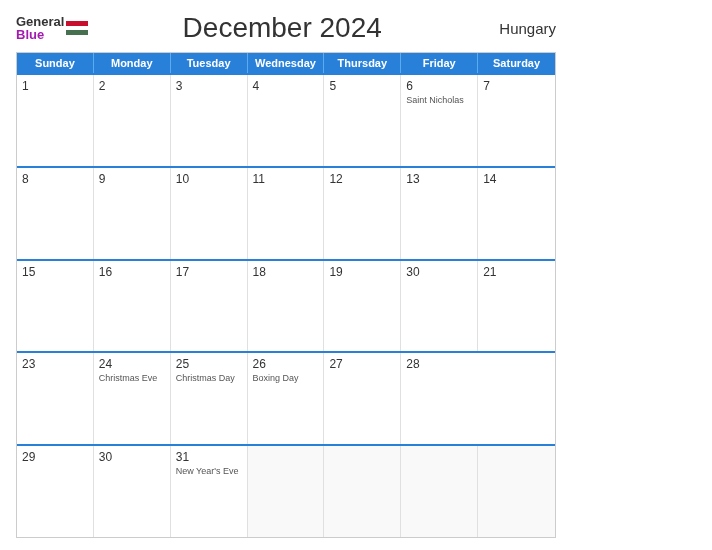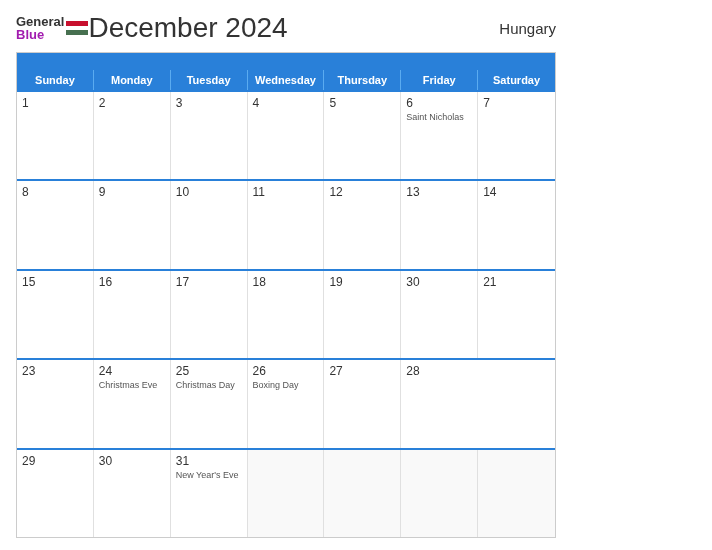--- a/index.html
+++ b/index.html
@@ -46,21 +46,21 @@
       display: flex;
       flex-direction: column;
     }
     .logo-flag div:nth-child(1) { flex:1; background:#c8102e; }
     .logo-flag div:nth-child(2) { flex:1; background:#fff; }
     .logo-flag div:nth-child(3) { flex:1; background:#477050; }
     .title {
       font-size: 28px;
       font-weight: normal;
       color: #333;
-      text-align: left;
+      text-align: center;
       flex: 1;
     }
     .country {
       font-size: 15px;
       color: #333;
       text-align: right;
       min-width: 80px;
     }
     .calendar {
       flex: 1;
@@ -73,21 +73,20 @@
       grid-template-columns: repeat(7, 1fr);
       background: #2980d9;
     }
     .cal-header-cell {
       color: #fff;
       font-size: 11px;
       font-weight: bold;
       text-align: center;
       padding: 4px 2px;
       border-right: 1px solid #5aabf0;
-      margin-top: 17px;
     }
     .cal-header-cell:last-child { border-right: none; }
     .cal-body {
       flex: 1;
       display: flex;
       flex-direction: column;
     }
     .cal-week {
       display: grid;
       grid-template-columns: repeat(7, 1fr);

